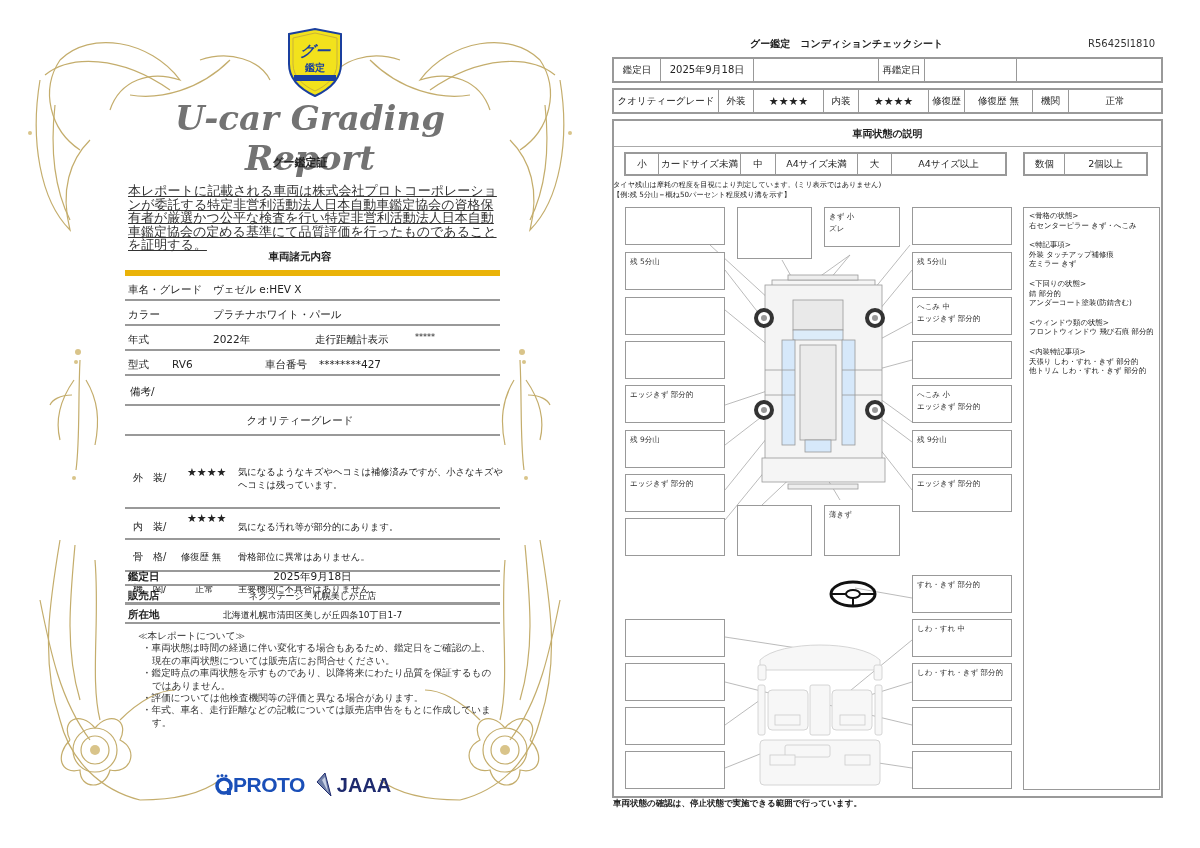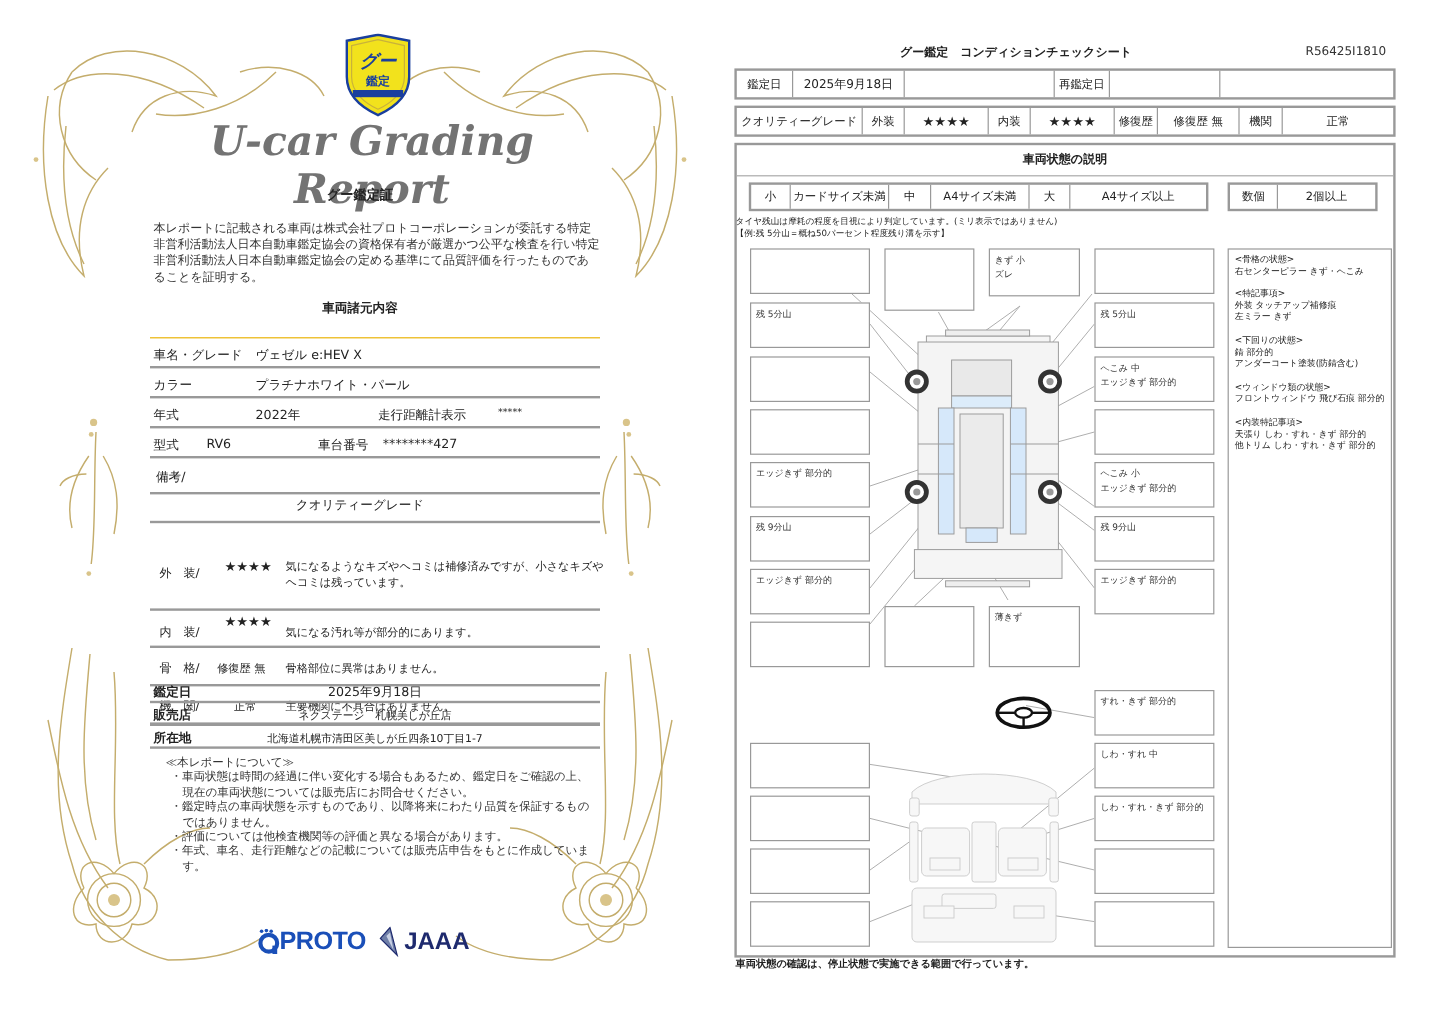--- a/index.html
+++ b/index.html
@@ -8,21 +8,21 @@
 
   
   #cert { position: absolute; left: 0; top: 0; width: 600px; height: 848px; }
   .flourish { position: absolute; left: 0; top: 0; width: 600px; height: 848px; pointer-events: none; }
   .badge { position: absolute; left: 284px; top: 28px; width: 62px; height: 70px; }
   .script-title { position: absolute; left: 140px; top: 98px; width: 340px; text-align: center;
     font-family: "DejaVu Serif", "Liberation Serif", serif; font-style: italic; font-weight: bold;
     font-size: 34px; color: #737373; letter-spacing: 0px; }
   .cert-heading { position: absolute; left: 0; width: 600px; text-align: center; font-size: 11px; font-weight: bold; color: #222; }
   .intro { position: absolute; left: 128px; top: 184px; width: 372px; font-family: "DejaVu Serif", "Liberation Serif", serif;
-    font-size: 10px; line-height: 13.5px; color: #333; }
+    font-size: 13px; line-height: 13.5px; color: #333; text-decoration: underline; }
   .spec-table { position: absolute; left: 125px; width: 375px; }
   .spec-row { position: relative; border-bottom: 2px solid #999; height: 25px; font-size: 10.5px; color: #222; }
   .spec-row span { position: absolute; top: 7px; white-space: nowrap; }
   .grade-row { position: relative; border-bottom: 2px solid #999; font-size: 10px; color: #222; }
   .grade-row span { position: absolute; white-space: nowrap; }
   .info-row { position: relative; border-bottom: 2px solid #999; height: 19px; font-size: 10.5px; }
   .info-row .k { position: absolute; left: 3px; top: 3px; font-weight: bold; }
   .info-row .v { position: absolute; left: 0; width: 375px; text-align: center; top: 4px; font-size: 9px; }
   .info-row .v.big { font-size: 10.5px; top: 3px; }
   .notes { position: absolute; left: 138px; top: 630px; width: 360px; font-family: "DejaVu Serif", "Liberation Serif", serif;
@@ -123,21 +123,21 @@
     <text x="31" y="43" text-anchor="middle" font-family="DejaVu Sans, sans-serif" font-weight="bold" font-size="10" fill="#1a3f9e">鑑定</text>
     <rect x="10" y="47" width="42" height="6" fill="#1a3f9e"></rect>
   </svg>
 
   <div class="script-title">U-car Grading Report</div>
   <div class="cert-heading" style="top:155px;">グー鑑定証</div>
   <div class="intro">本レポートに記載される車両は株式会社プロトコーポレーションが委託する特定非営利活動法人日本自動車鑑定協会の資格保有者が厳選かつ公平な検査を行い特定非営利活動法人日本自動車鑑定協会の定める基準にて品質評価を行ったものであることを証明する。</div>
 
   <div class="cert-heading" style="top:250px; font-size:10.5px;">車両諸元内容</div>
 
-  <div class="spec-table" style="top:270px; border-top:1px solid #eab308;margin-top:11px;">
+  <div class="spec-table" style="top:270px; border-top:6px solid #eab308;">
     <div class="spec-row">
       <span style="left:3px;">車名・グレード</span>
       <span style="left:88px;">ヴェゼル e:HEV X</span>
     </div>
     <div class="spec-row">
       <span style="left:3px;">カラー</span>
       <span style="left:88px;">プラチナホワイト・パール</span>
     </div>
     <div class="spec-row">
       <span style="left:3px;">年式</span>

